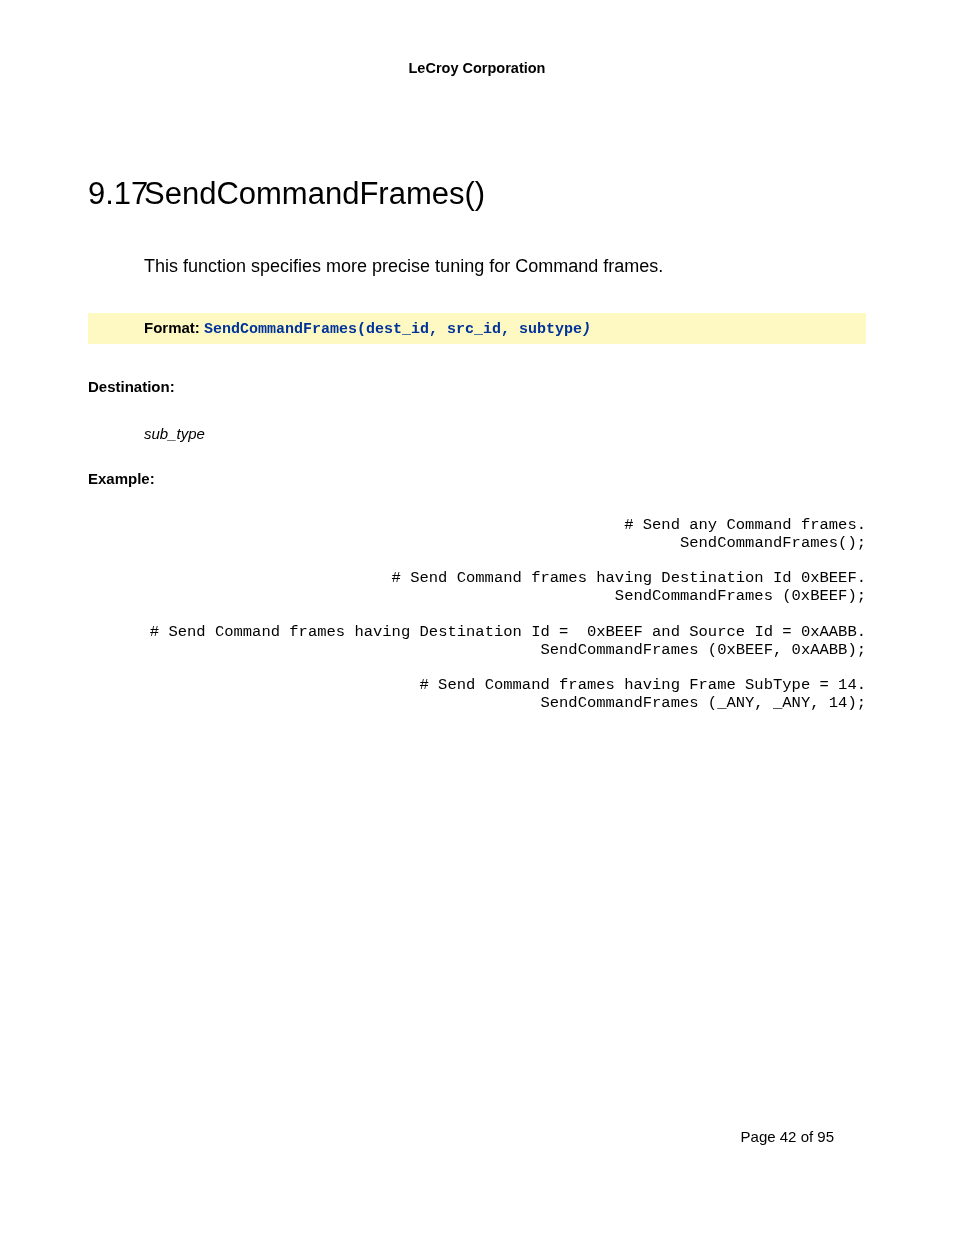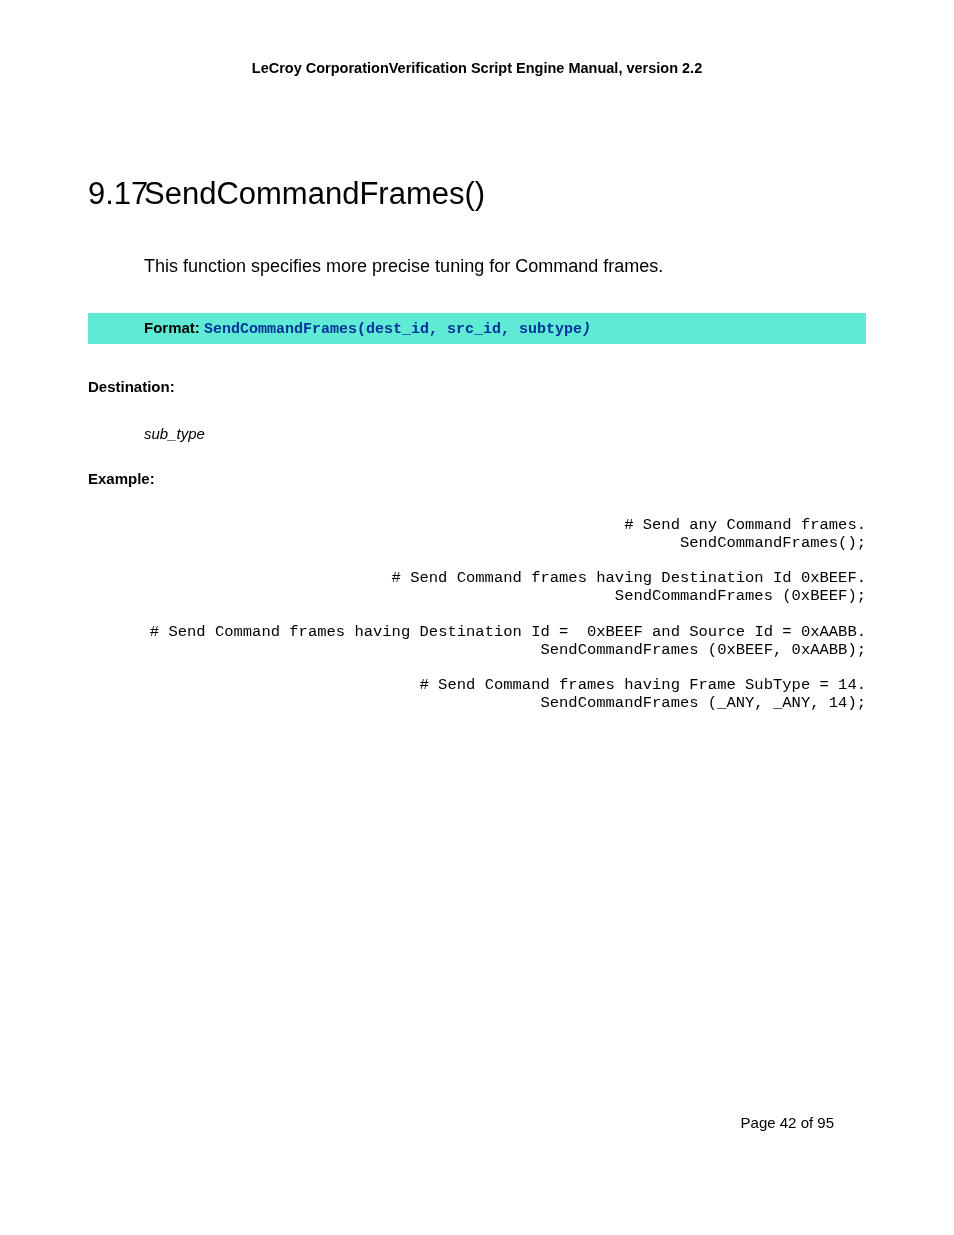--- a/index.html
+++ b/index.html
@@ -32,21 +32,21 @@
   .sect-num {
     display: inline-block;
     width: 56px;
   }
   .intro {
     font-size: 18px;
     margin-left: 56px;
     margin-bottom: 36px;
   }
   .format-bar {
-    background: #5eead4;
+    background: #fef9c3;
     padding: 6px 8px 6px 56px;
     margin-left: 0;
     margin-bottom: 34px;
     font-size: 15px;
   }
   .format-label {
     font-weight: bold;
     font-family: Arial, sans-serif;
   }
   .format-code {
@@ -88,33 +88,32 @@
   .code-block {
     margin-left: 56px;
     font-family: "Courier New", monospace;
     font-size: 15.5px;
     line-height: 1.15;
     white-space: pre;
     text-align: right;
   }
   .footer {
     position: absolute;
-    bottom: 104px;
+    bottom: 90px;
     right: 120px;
     font-size: 15px;
   }
 </style>
 </head>
 <body>
 
 <div class="page">
 
   <div class="header">
     <span>LeCroy Corporation</span>
-    <span>Verification Script Engine Manual, version 2.2</span>
   </div>
 
   <div class="section-title">
     <span class="sect-num">9.17</span><span>SendCommandFrames()</span>
   </div>
 
   <div class="intro">This function specifies more precise tuning for Command frames.</div>
 
   <div class="format-bar">
     <span class="format-label">Format: </span><span class="format-code"><span>SendCommandFrames(dest_id, src_id, subtype</span><span class="ital">)</span></span>

